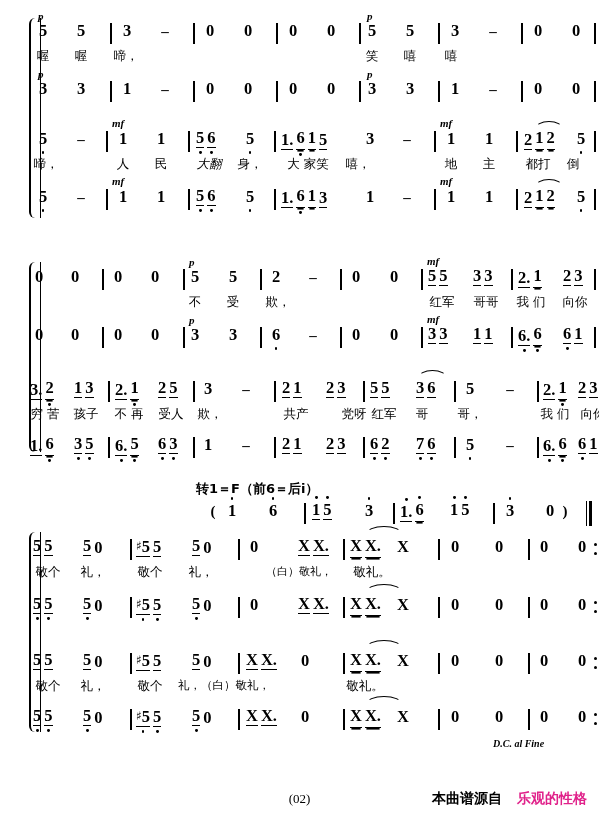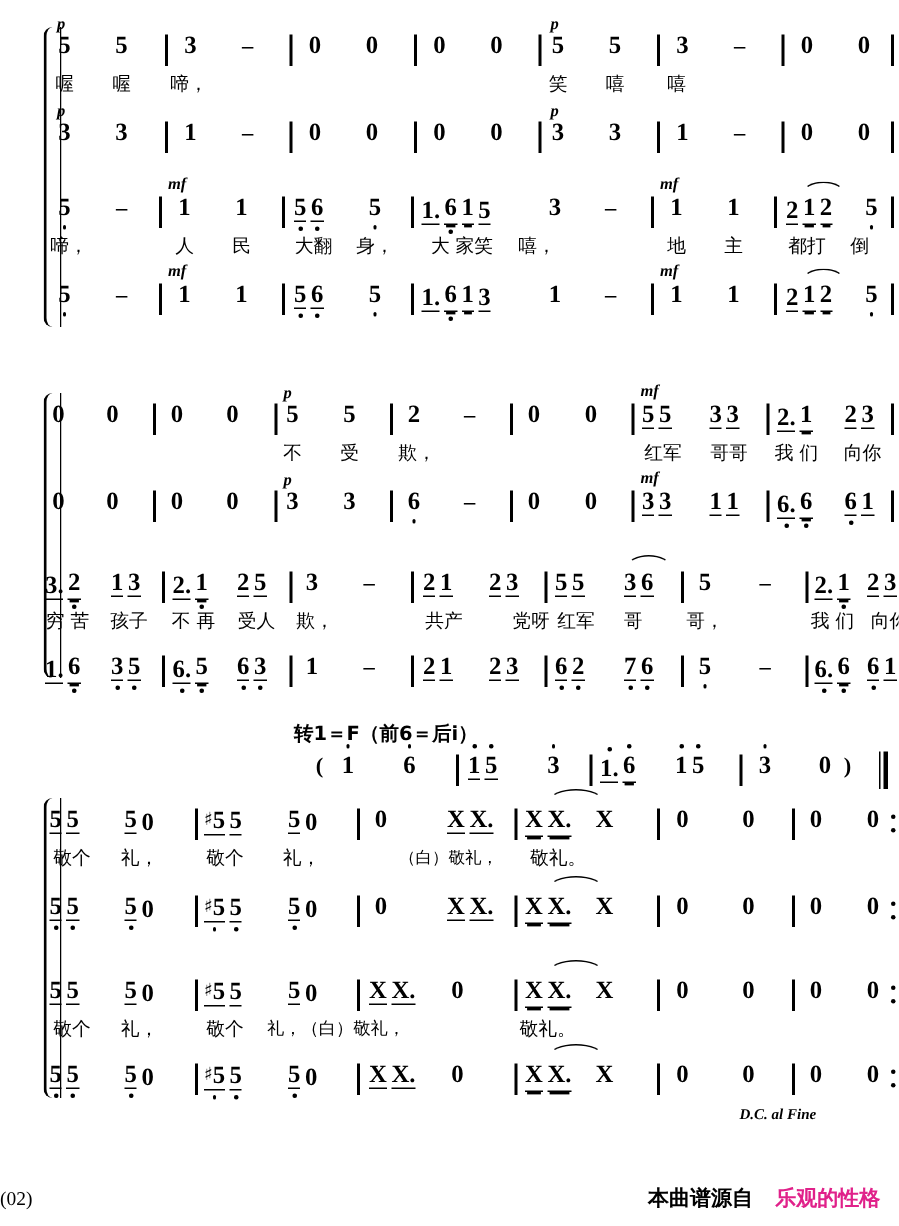--- a/index.html
+++ b/index.html
@@ -70,21 +70,21 @@
   .sharp{font-family:"DejaVu Sans",sans-serif;font-size:12px;vertical-align:2px;}
 
   
   .modline{position:absolute;font-family:"DejaVu Sans","Liberation Sans",sans-serif;
            font-size:13px;font-weight:bold;}
 
   
   .footnote{position:absolute;left:28px;width:548px;
     font-family:"DejaVu Sans","Liberation Sans",sans-serif;
     font-size:12.6px;line-height:23px;text-align:justify;}
-  .pageno{position:absolute;width:599px;text-align:left;
+  .pageno{position:absolute;width:599px;text-align:center;
     font-family:"Liberation Serif",serif;font-size:13px;}
   .wm{position:absolute;font-family:"DejaVu Sans","Liberation Sans",sans-serif;
       font-weight:bold;font-size:14px;}
   .wm .b{color:#000;}
   .wm .p{color:#e0218a;}
   .dcal{position:absolute;font-family:"Liberation Serif",serif;
         font-style:italic;font-weight:bold;font-size:10px;}
 </style>
 </head>
 <body>
@@ -187,21 +187,21 @@
         <span class="num u2">1</span>
         <span class="num u2">2</span>
       </div>
       <div class="cell" style="left:534px;top:0;width:18px;"><span class="num dotd">5</span></div>
       <div class="bar" style="left:556px;"></div>
     </div>
     <div class="lyr" style="top:144px;">
       <div class="cell" style="left:-6px;width:28px;">啼，</div>
       <div class="cell" style="left:76px;width:18px;">人</div>
       <div class="cell" style="left:114px;width:18px;">民</div>
-      <div class="cell" style="left:156px;width:30px;">大翻</div>
+      <div class="cell" style="left:156px;width:30px;font-style:italic;">大翻</div>
       <div class="cell" style="left:198px;width:28px;">身，</div>
       <div class="cell" style="left:242px;width:56px;">大 家笑</div>
       <div class="cell" style="left:306px;width:28px;">嘻，</div>
       <div class="cell" style="left:404px;width:18px;">地</div>
       <div class="cell" style="left:442px;width:18px;">主</div>
       <div class="cell" style="left:484px;width:32px;">都打</div>
       <div class="cell" style="left:524px;width:22px;">倒</div>
     </div>
 
     <div class="line" style="top:176px;">

